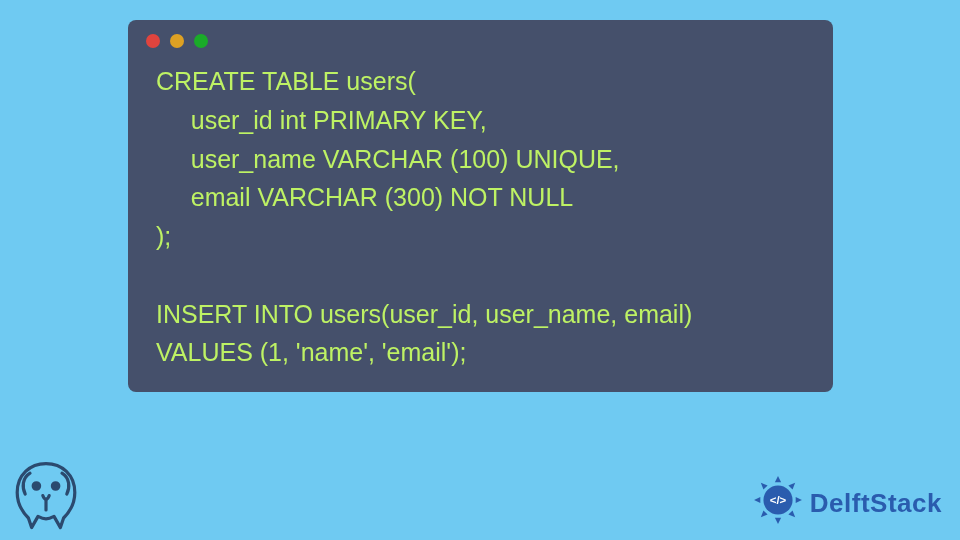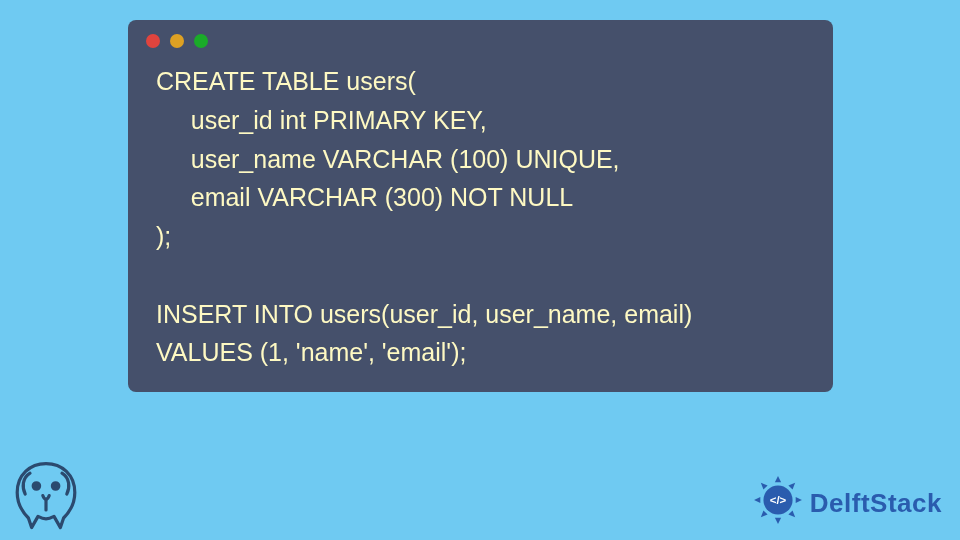--- a/index.html
+++ b/index.html
@@ -29,21 +29,21 @@
   }
   .dot {
     width: 14px;
     height: 14px;
     border-radius: 50%;
   }
   .dot.red    { background: #e0443e; }
   .dot.yellow { background: #dea123; }
   .dot.green  { background: #1aab29; }
   .code-body {
-    color: #fef9c3;
+    color: #bef264;
     font-family: Arial, Helvetica, sans-serif;
     font-size: 25px;
     line-height: 1.55;
     padding: 0 28px 0 28px;
     white-space: pre;
   }
   .elephant {
     position: absolute;
     left: 6px;
     bottom: 6px;

